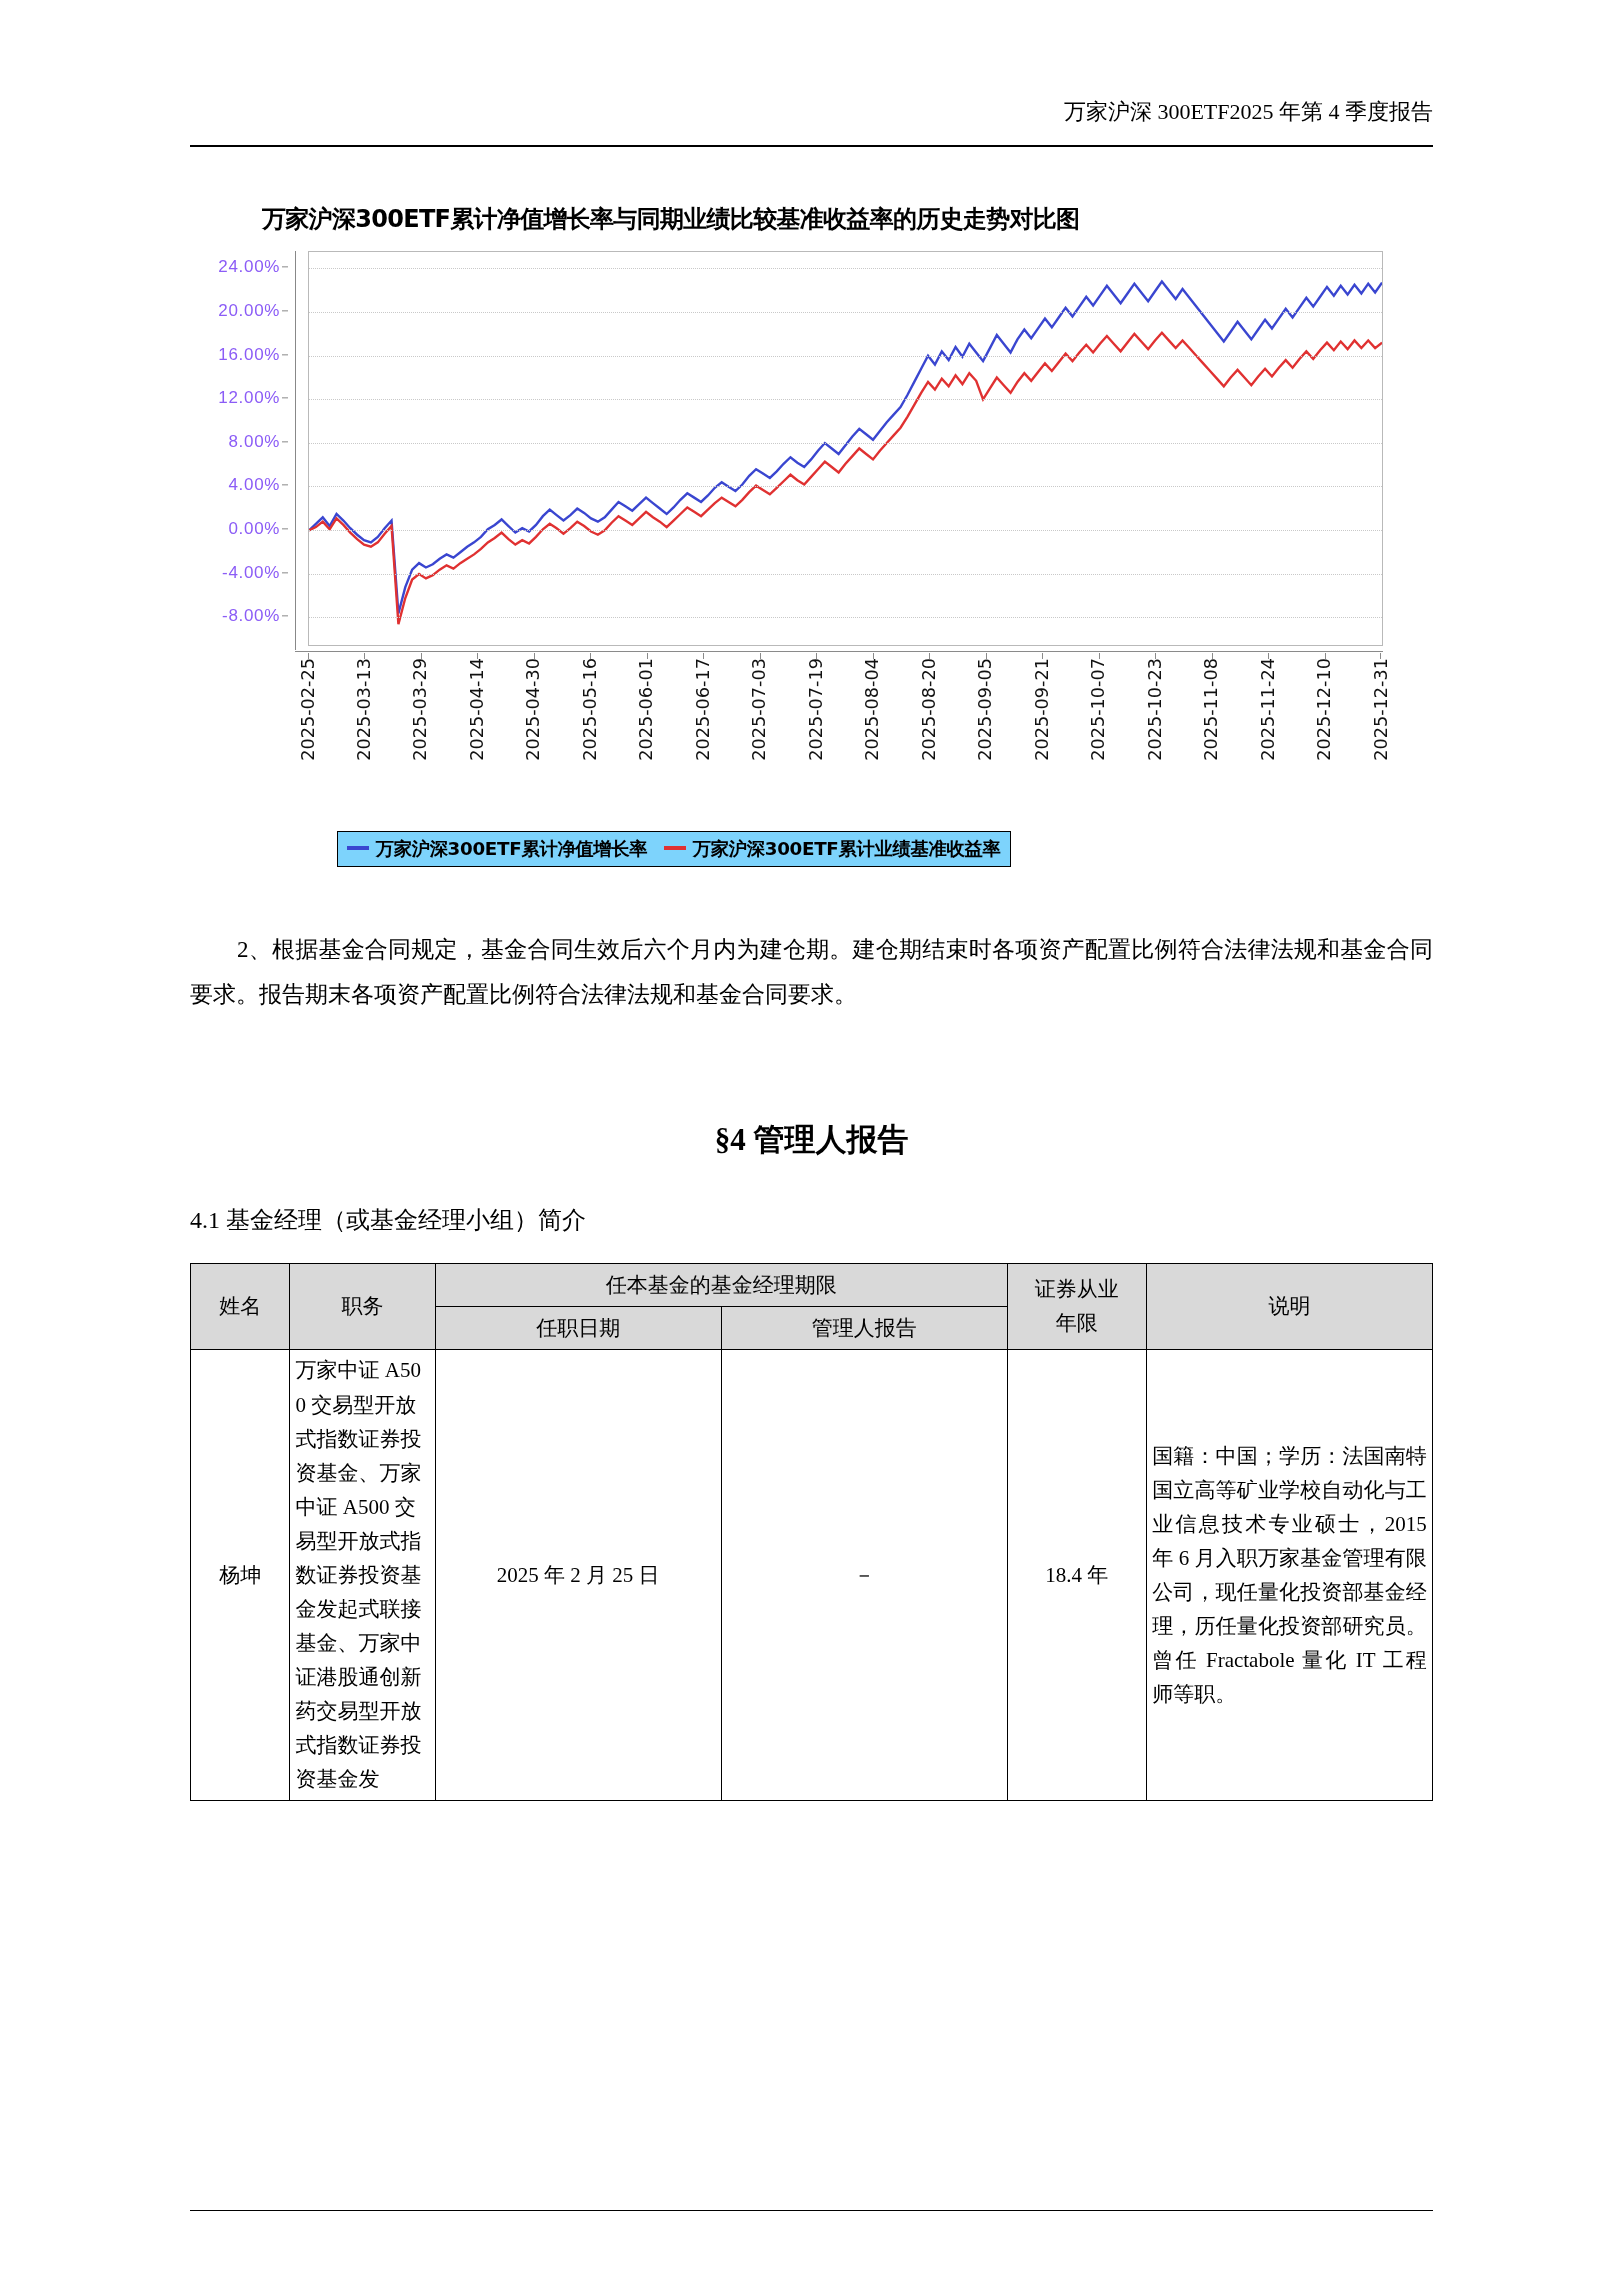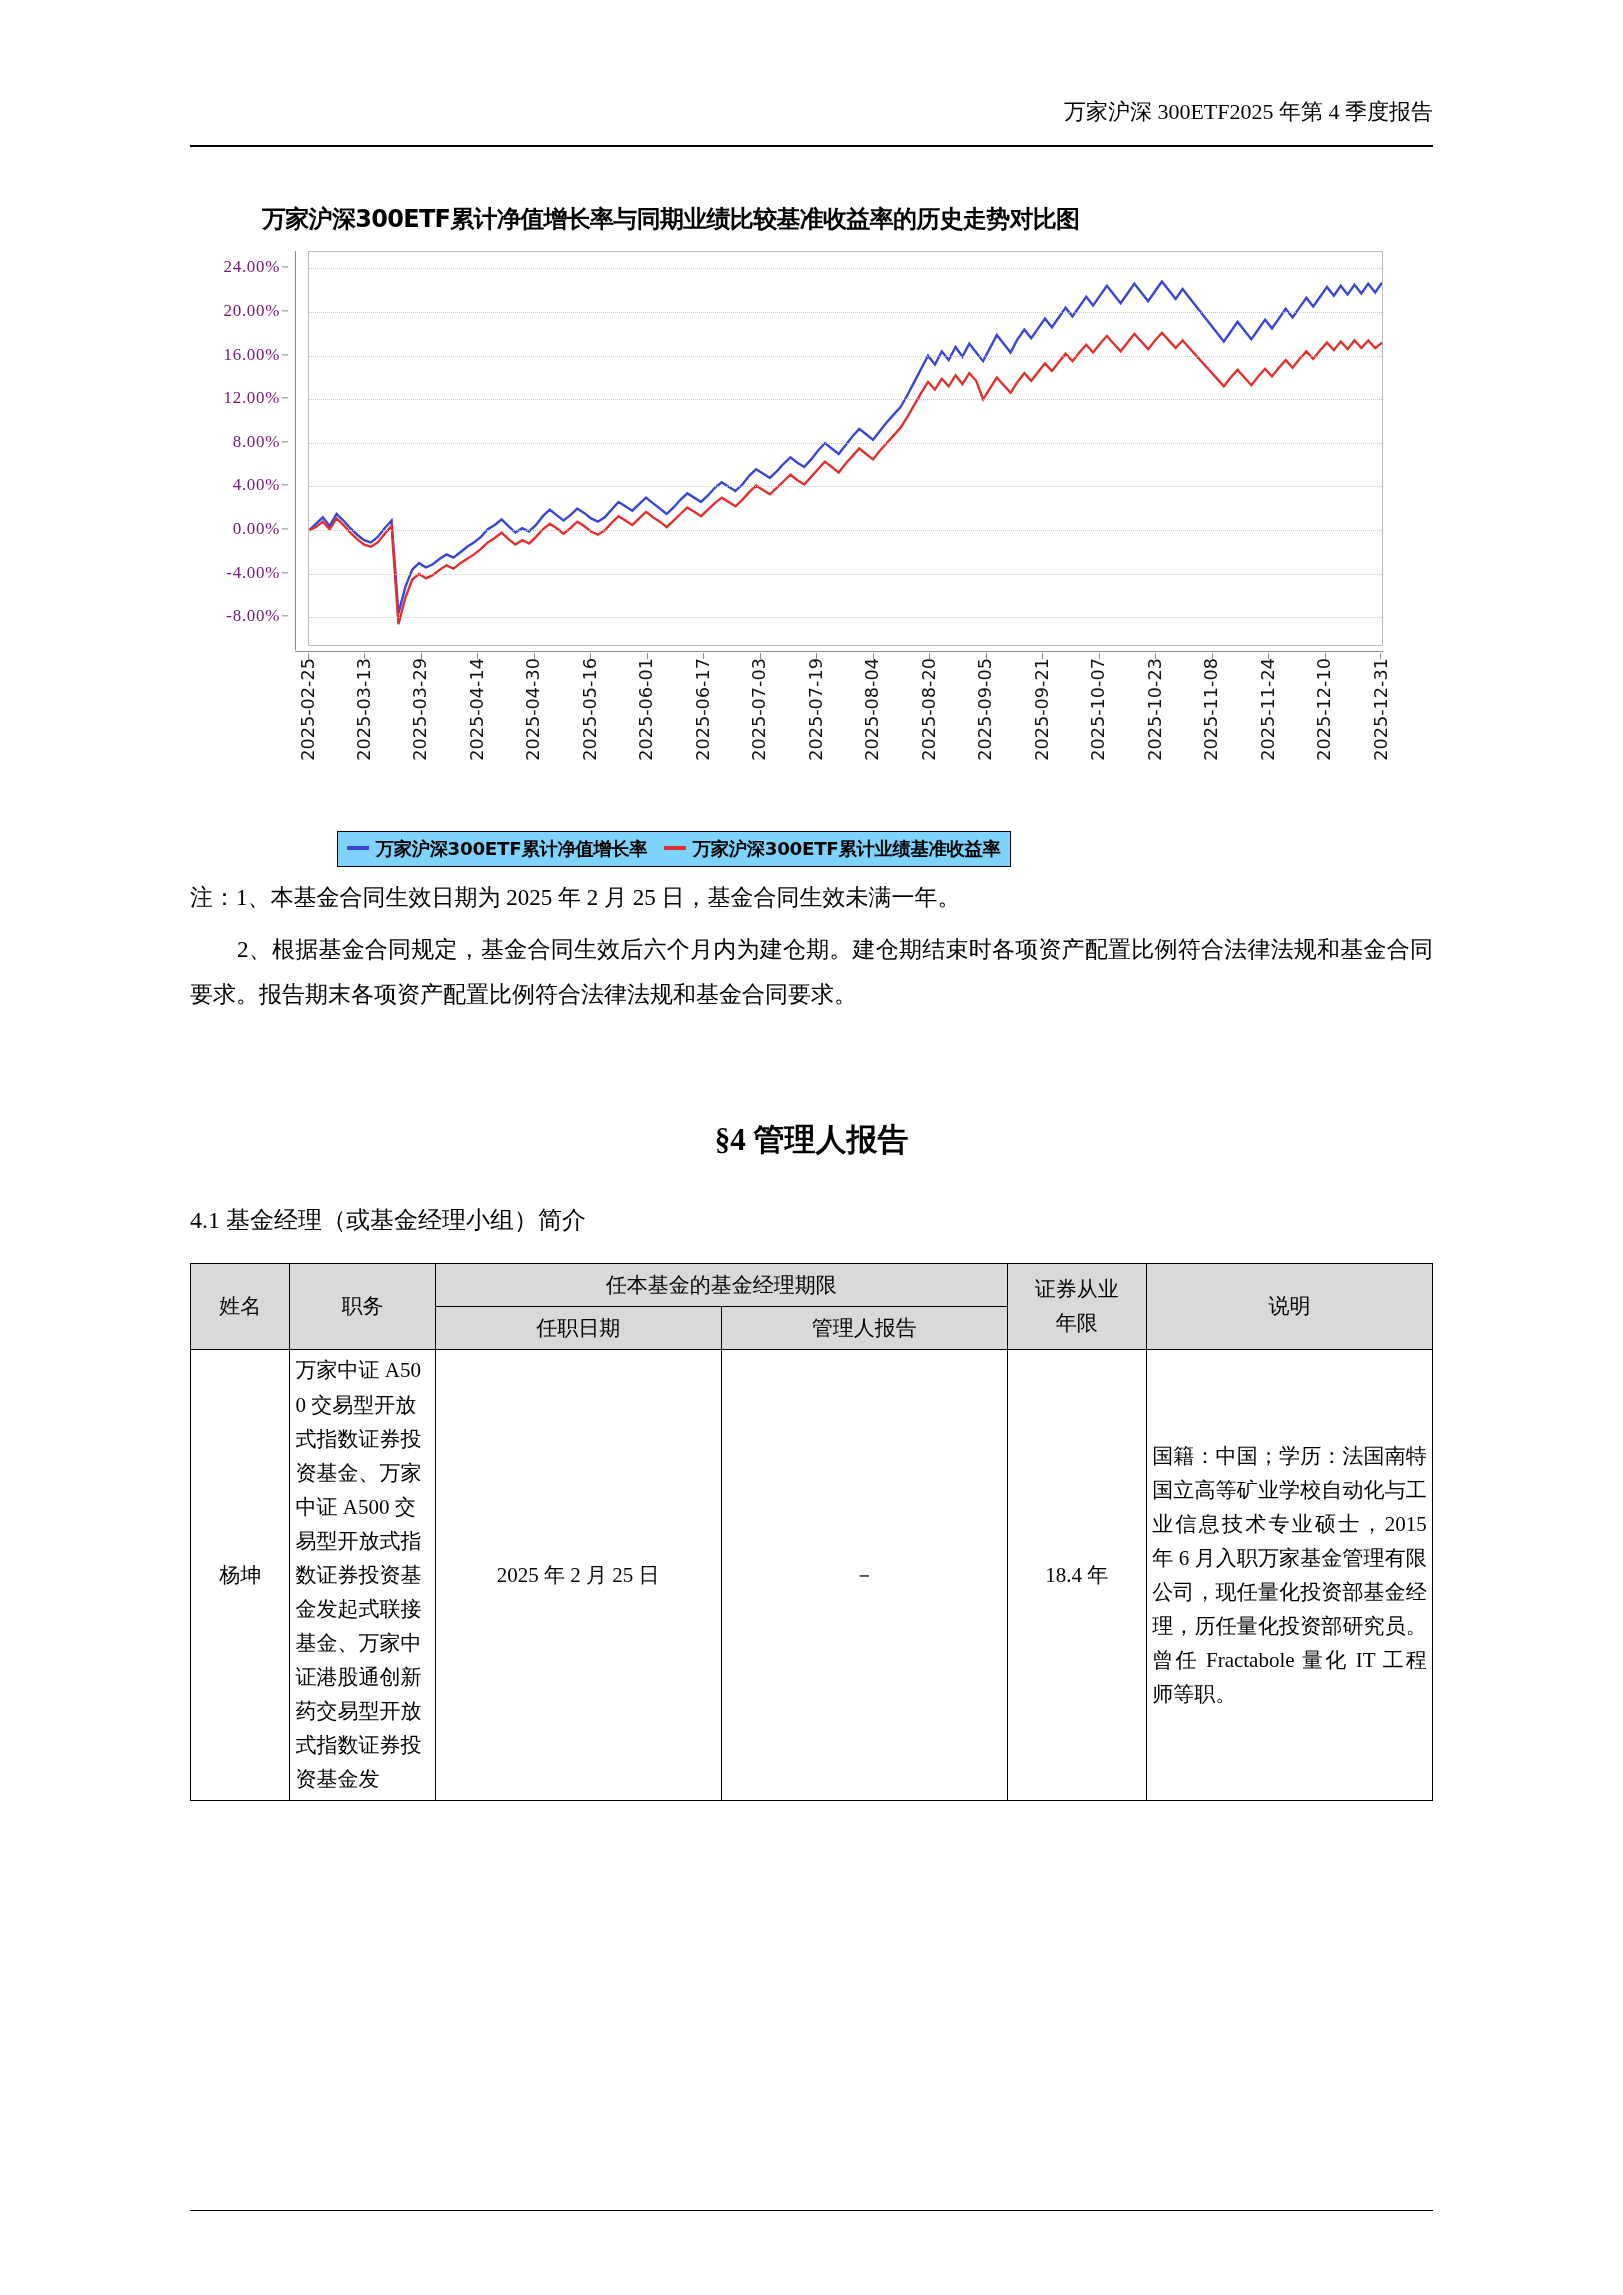--- a/index.html
+++ b/index.html
@@ -27,22 +27,22 @@
   .chart-wrap { position:absolute; left:190px; top:203px; width:1243px; }
   .chart-title {
     font-family:"DejaVu Sans","Liberation Sans",sans-serif;
     font-weight:bold; font-size:24px; letter-spacing:-0.7px;
     margin-left:72px; white-space:nowrap;
   }
   .plot-outer { position:relative; height:458px; margin-top:15.7px; }
 
   .ylabels {
     position:absolute; left:0px; top:0px; width:98px; height:393px;
-    font-family:Liberation Serif, serif;
-    font-size:17px; color:#701a75;
+    font-family:Liberation Sans, sans-serif;
+    font-size:17px; color:#8b5cf6;
   }
   .ylabel {
     position:absolute; right:7.9px; transform:translateY(-50%);
     white-space:nowrap; letter-spacing:0.7px;
   }
   .ytick {
     position:absolute; right:0px; width:6.5px; height:1.3px; background:#888;
     transform:translateY(-50%);
   }
   .axis-v { position:absolute; left:105px; top:0; width:1.3px; height:399px; background:#888; }
@@ -240,21 +240,20 @@
           <span>万家沪深300ETF累计净值增长率</span>
         </span>
         <span class="legend-item">
           <span class="legend-swatch" id="sw1" style="background: rgb(224, 49, 49);"></span>
           <span>万家沪深300ETF累计业绩基准收益率</span>
         </span>
       </div>
     </div>
   </div>
 
-  <div class="note" style="top:876px;">注：1、本基金合同生效日期为 2025 年 2 月 25 日，基金合同生效未满一年。</div>
   <div class="note note-indent" style="top:928px;">2、根据基金合同规定，基金合同生效后六个月内为建仓期。建仓期结束时各项资产配置比例符合法律法规和基金合同要求。报告期末各项资产配置比例符合法律法规和基金合同要求。</div>
 
   <div class="h-sec" style="top:1119px;">§4 管理人报告</div>
   <div class="h-sub" style="top:1204px;">4.1 基金经理（或基金经理小组）简介</div>
 
   <div class="tbl-wrap">
     <table class="mgr">
       <thead>
         <tr>
           <th class="c-name" rowspan="2">姓名</th>

